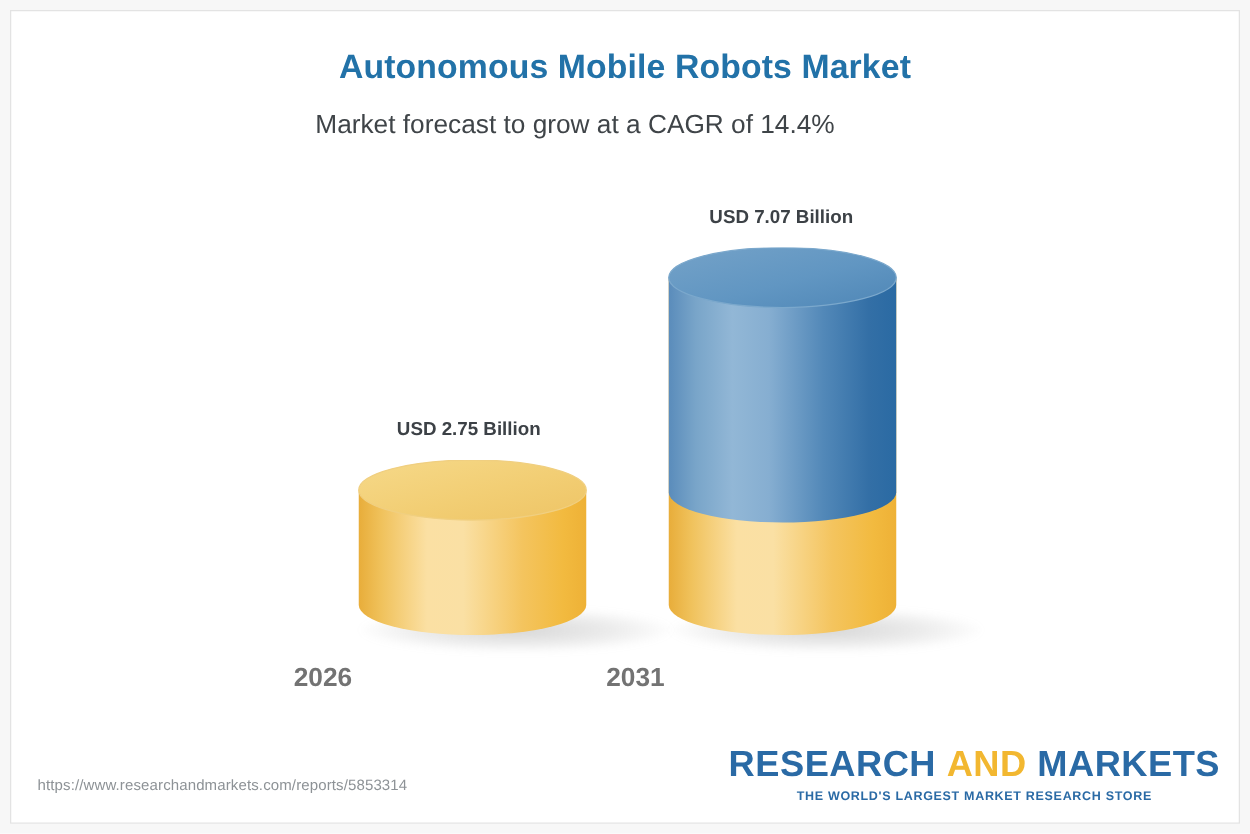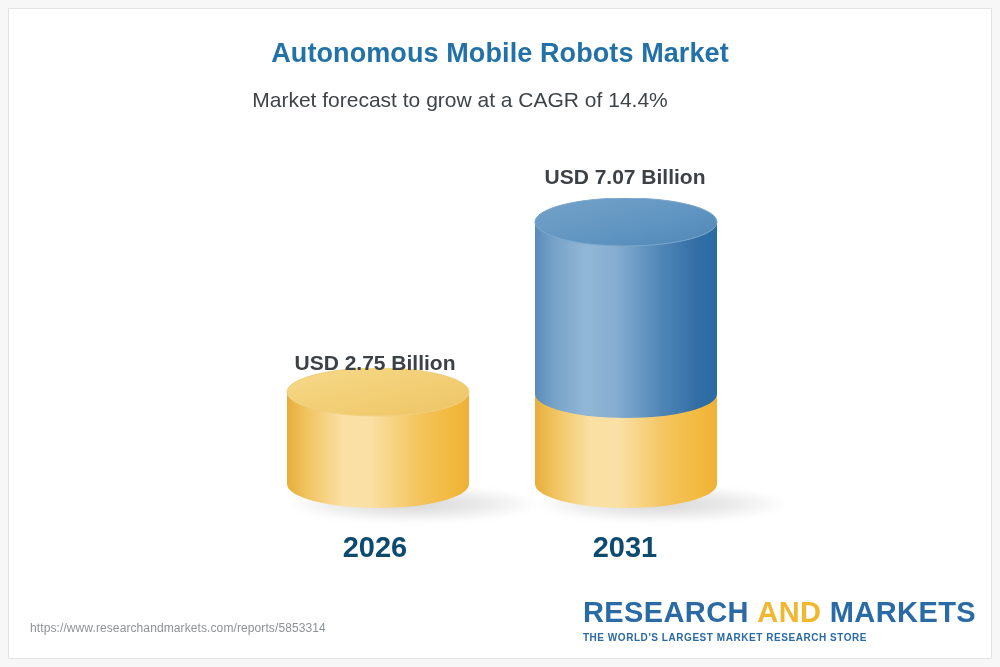--- a/index.html
+++ b/index.html
@@ -54,35 +54,34 @@
     text-align: center;
     font-size: 21px;
     font-weight: normal;
     color: #3f4448;
   }
 
   
   .value-label {
     position: absolute;
     text-align: center;
-    font-size: 21px;
+    font-size: 15px;
     font-weight: bold;
     color: #3c4146;
     white-space: nowrap;
   }
-  .value-label.first  { left: 235px; top: 351px; width: 280px; }
+  .value-label.first  { left: 235px; top: 335px; width: 280px; }
   .value-label.second { left: 485px; top: 165px; width: 280px; }
 
   
   .year-label {
     position: absolute;
-    text-align: center;
-    font-size: 29px;
-    font-weight: bold;
-    color: #0c4a6e;
+    font-size: 21px;
+    font-weight: bold;
+    color: #737373;
   }
   .year-label.first  { left: 235px; top: 531px; width: 280px; }
   .year-label.second { left: 485px; top: 531px; width: 280px; }
 
   
   .chart-area {
     position: absolute;
     left: 0;
     top: 0;
     width: 1000px;
@@ -113,21 +112,21 @@
     top: 621px;
     font-size: 12px;
     color: #8d9296;
     letter-spacing: 0.1px;
   }
 
   .logo {
     position: absolute;
     right: 24px;
     top: 598px;
-    text-align: left;
+    text-align: center;
   }
   .logo-main {
     font-size: 29px;
     font-weight: bold;
     letter-spacing: 0.4px;
     line-height: 1.0;
     white-space: nowrap;
   }
   .logo-main .blue   { color: #2a6aa5; }
   .logo-main .gold   { color: #f2b730; }

